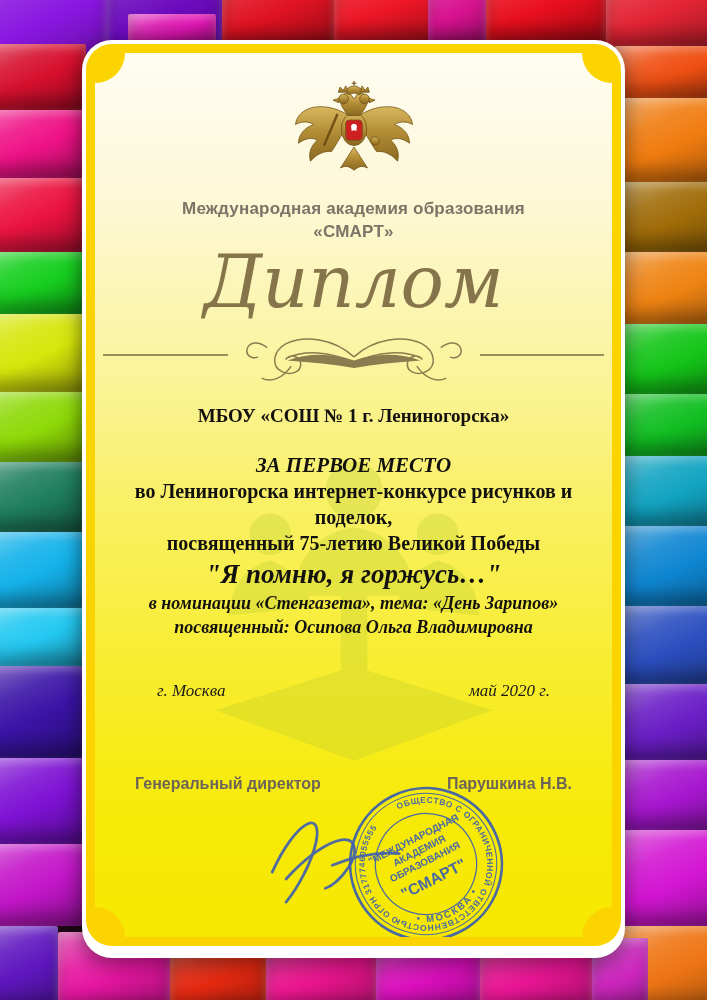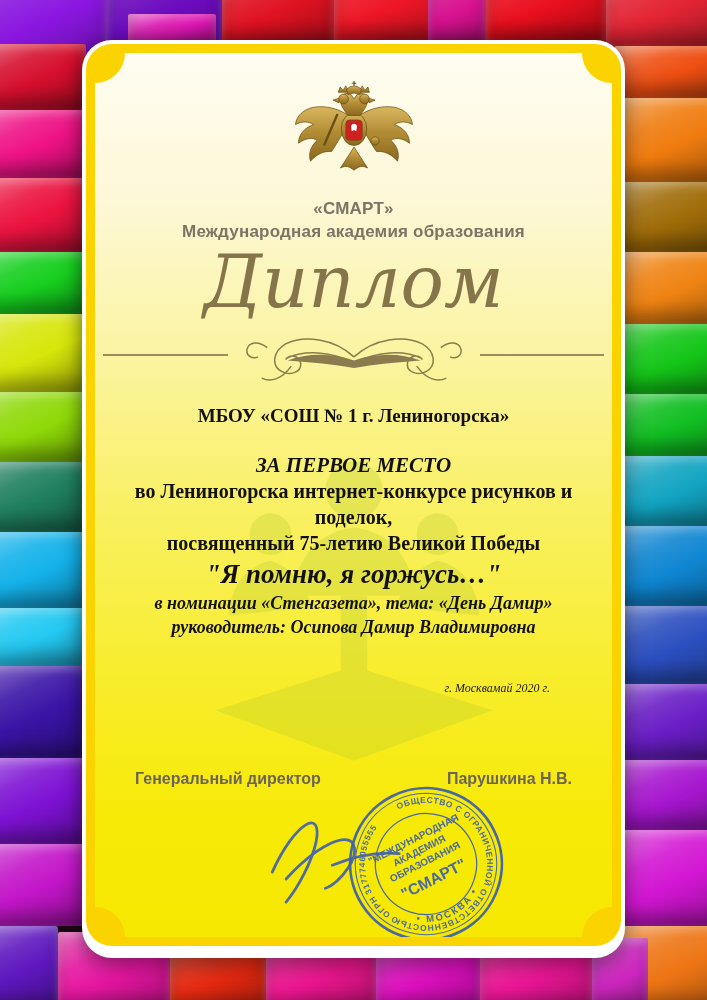--- a/index.html
+++ b/index.html
@@ -36,22 +36,22 @@
   .divider{display:flex;align-items:center;gap:6px;padding:0 8px;margin-top:8px;height:58px;}
   .divider .line{flex:1;height:2px;background:#8b7b4e;opacity:.85;}
   .awarded{margin-top:16px;color:#7d7466;font-size:27px;font-weight:500;letter-spacing:3px;}
   .recipient{margin-top:20px;font-family:"Liberation Serif",serif;font-weight:bold;
     font-size:19px;line-height:1.28;color:#13110e;}
   .award{margin-top:24px;font-family:"Liberation Serif",serif;color:#13110e;}
   .award .place{font-size:21px;font-weight:bold;font-style:italic;line-height:1.25;}
   .award .l1,.award .l2{font-size:20px;font-weight:bold;line-height:1.3;}
   .award .quote{font-size:27px;font-weight:bold;font-style:italic;line-height:1.25;margin-top:2px;}
   .award .nom,.award .sup{font-size:18px;font-weight:bold;font-style:italic;line-height:1.3;}
-  .place-date{display:flex;justify-content:flex-end;padding:0 62px;margin-top:42px;
-    font-family:"Liberation Serif",serif;font-style:italic;font-size:12px;color:#1c1a16;}
+  .place-date{display:flex;justify-content:space-between;padding:0 62px;margin-top:42px;
+    font-family:"Liberation Serif",serif;font-style:italic;font-size:17px;color:#1c1a16;}
   .sign-row{display:flex;justify-content:space-between;align-items:center;
     padding:0 40px;margin-top:74px;font-size:16px;font-weight:bold;color:#6b6457;}
 
   .watermark{position:absolute;left:50%;top:380px;transform:translateX(-50%);z-index:1;opacity:.30;}
   .signature{position:absolute;left:168px;top:736px;z-index:4;opacity:.9;}
   .stamp{position:absolute;left:252px;top:732px;width:158px;height:158px;z-index:3;
     transform:rotate(-27deg);opacity:.92;}
   .stamp text,.stamp textPath{fill:var(--stamp-blue,#3c5fae);font-family:"Liberation Sans",sans-serif;}
 </style>
 </head>
@@ -152,22 +152,22 @@
                 <path d="M80,0 v6 M77,3 h6" fill="none" stroke-width="1.6"></path>
                 <path d="M58,44 L40,86" stroke-width="3.2"></path>
                 <circle cx="108" cy="80" r="5.5"></circle>
                 <rect x="69" y="52" width="22" height="27" rx="5" fill="#cf2020"></rect>
                 <path d="M76,60 c2,-4 6,-4 8,0 l-1,7 c-2,-2 -4,-2 -6,0 z" fill="#ffffff" stroke="none"></path>
               </g>
             </svg>
           </div>
 
           <div class="org">
+            <div>Международная академия образования</div>
             <div>«СМАРТ»</div>
-            <div>Международная академия образования</div>
           </div>
 
           <div class="title">Диплом</div>
 
           <div class="divider">
             <div class="line"></div>
             <svg viewBox="0 0 260 64" width="240" height="60">
               <g stroke="#8b7b4e" fill="none" stroke-width="1.6">
                 <path id="fl" d="M130,34 C108,14 76,10 56,20 C42,28 40,44 52,50 C62,55 74,50 72,40 C70,32 60,31 56,37 M130,40 C104,28 76,26 56,36 M62,44 C52,58 40,62 30,57 M36,24 C26,16 16,18 14,26 C13,33 20,37 26,34"></path>
                 <use href="#fl" transform="translate(260,0) scale(-1,1)"></use>
@@ -181,22 +181,22 @@
 
           <div class="recipient">
             <div>МБОУ «СОШ № 1 г. Лениногорска»</div>
           </div>
 
           <div class="award">
             <div class="place">ЗА ПЕРВОЕ МЕСТО</div>
             <div class="l1">во Лениногорска интернет-конкурсе рисунков и поделок,</div>
             <div class="l2">посвященный 75-летию Великой Победы</div>
             <div class="quote">"Я помню, я горжусь…"</div>
-            <div class="nom">в номинации «Стенгазета», тема: «День Дамир»</div>
-            <div class="sup">руководитель: Осипова Дамир Владимировна</div>
+            <div class="nom">в номинации «Стенгазета», тема: «День Зарипов»</div>
+            <div class="sup">посвященный: Осипова Ольга Владимировна</div>
           </div>
 
           <div class="place-date">
             <span>г. Москва</span>
             <span>май 2020 г.</span>
           </div>
 
           <div class="sign-row">
             <span>Генеральный директор</span>
             <span>Парушкина Н.В.</span>

